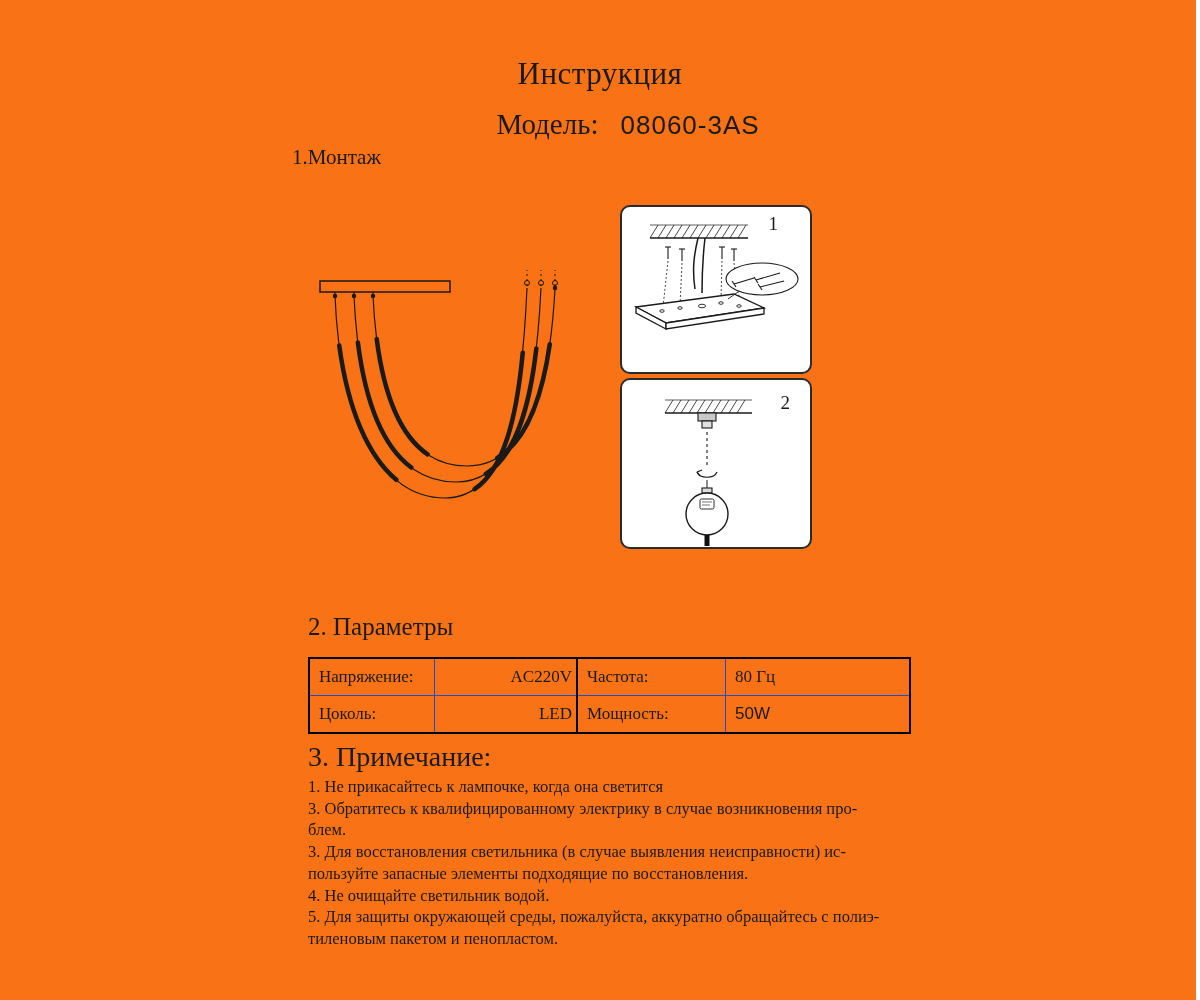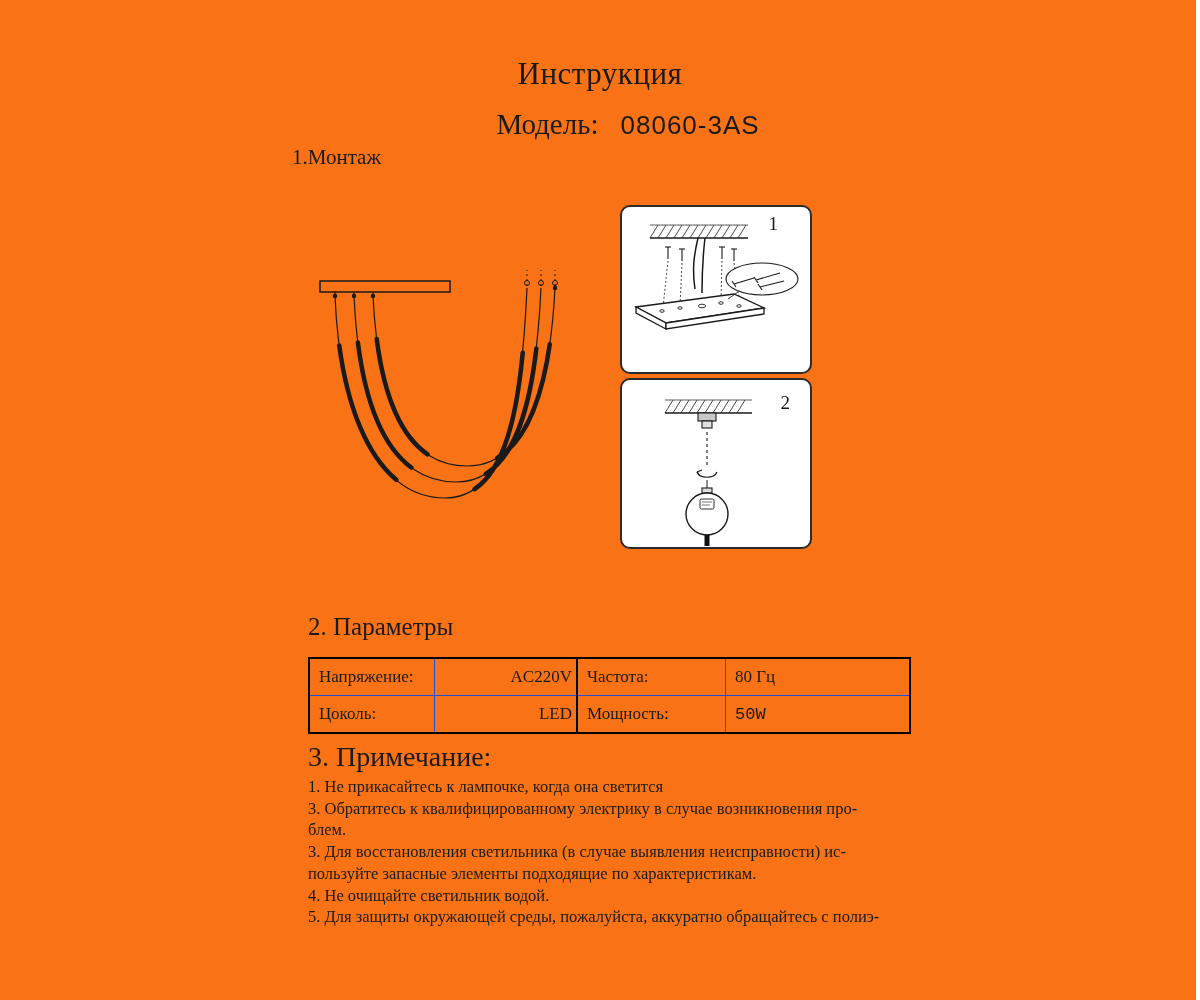--- a/index.html
+++ b/index.html
@@ -28,21 +28,21 @@
   .fig2 .fignum{right:20px;top:12px;}
 
   table.params{position:absolute;top:657px;left:308px;border-collapse:collapse;
                border:2px solid #000;table-layout:fixed;}
   table.params td{border:1px solid #1d4ed8;height:36px;font-size:17px;
                   padding:0 4px 0 9px;vertical-align:middle;overflow:hidden;margin-top:48px;}
   table.params td.c1{width:111px;}
   table.params td.c2{width:128px;border-right:2px solid #000;text-align:right;}
   table.params td.c3{width:134px;}
   table.params td.c4{width:170px;}
-  td.power-val{font-family:Liberation Mono, monospace;font-size:14px;}
+  td.power-val{font-family:Liberation Sans, sans-serif;font-size:14px;}
 
   .notes{position:absolute;top:776px;left:308px;width:620px;
          font-size:16.5px;line-height:21.7px;}
   .note-line{white-space:nowrap;}
 </style>
 </head>
 <body>
 
 <div class="page">
 
@@ -209,18 +209,19 @@
     </tbody>
   </table>
 
   <div class="h-notes">3. Примечание:</div>
 
   <div class="notes">
     <div class="note-line">1. Не прикасайтесь к лампочке, когда она светится</div>
     <div class="note-line">3. Обратитесь к квалифицированному электрику в случае возникновения про-</div>
     <div class="note-line">блем.</div>
     <div class="note-line">3. Для восстановления светильника (в случае  выявления неисправности) ис-</div>
-    <div class="note-line">пользуйте запасные элементы подходящие по характеристикам.</div>
+    <div class="note-line">пользуйте запасные элементы подходящие по восстановления.</div>
     <div class="note-line">4. Не очищайте  светильник водой.</div>
     <div class="note-line">5. Для защиты окружающей среды, пожалуйста, аккуратно обращайтесь с полиэ-</div>
+    <div class="note-line">тиленовым пакетом и пенопластом.</div>
   </div>
 
 </div>
 
 </body></html>

